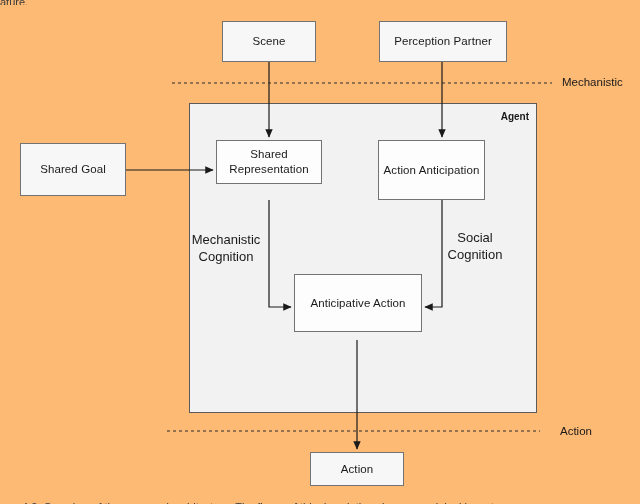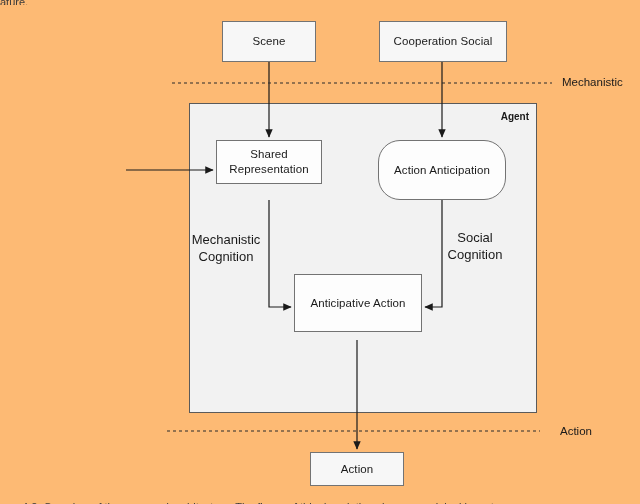--- a/index.html
+++ b/index.html
@@ -115,30 +115,33 @@
 
     <path class="dash" d="M 172 83 L 552 83"></path>
     <path class="dash" d="M 167 431 L 540 431"></path>
   </svg>
 
   <div class="node" style="left:222px;top:21px;width:94px;height:41px;">
     <span>Scene</span>
   </div>
 
   <div class="node" style="left:379px;top:21px;width:128px;height:41px;">
-    <span>Cooperation Social</span>
+    <span>Perception Partner</span>
   </div>
 
+  <div class="node" style="left:20px;top:143px;width:106px;height:53px;">
+    <span>Shared Goal</span>
+  </div>
 
   <div class="node white" style="left:216px;top:140px;width:106px;height:44px;text-align:center;">
     <span style="white-space:pre-line;">Shared
 Representation</span>
   </div>
 
-  <div class="node white" style="left:378px;top:140px;width:128px;height:60px;border-radius:22px;">
+  <div class="node white" style="left:378px;top:140px;width:107px;height:60px;">
     <span>Action Anticipation</span>
   </div>
 
   <div class="node white" style="left:294px;top:274px;width:128px;height:58px;">
     <span>Anticipative Action</span>
   </div>
 
   <div class="node" style="left:310px;top:452px;width:94px;height:34px;">
     <span>Action</span>
   </div>

